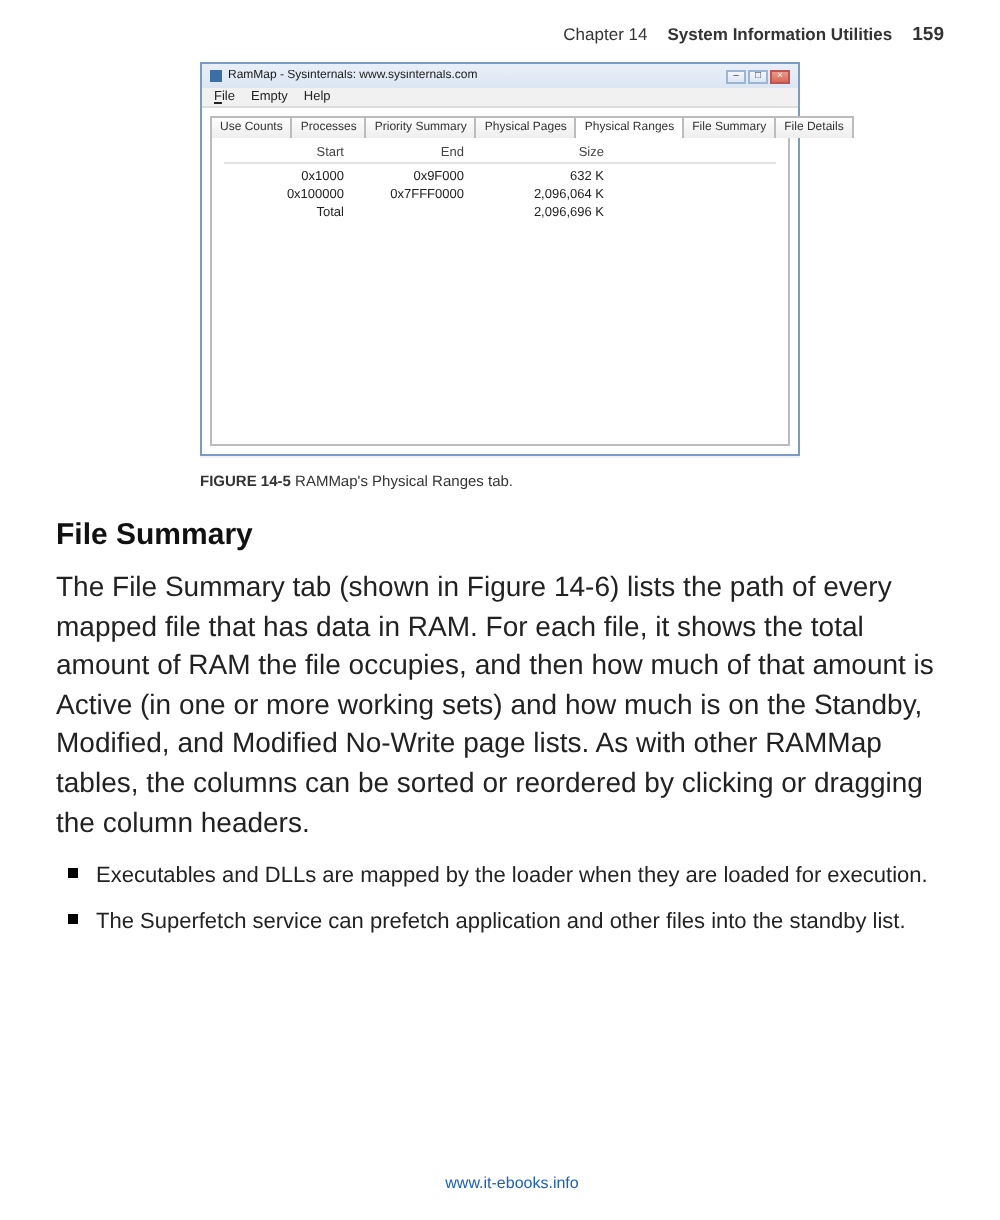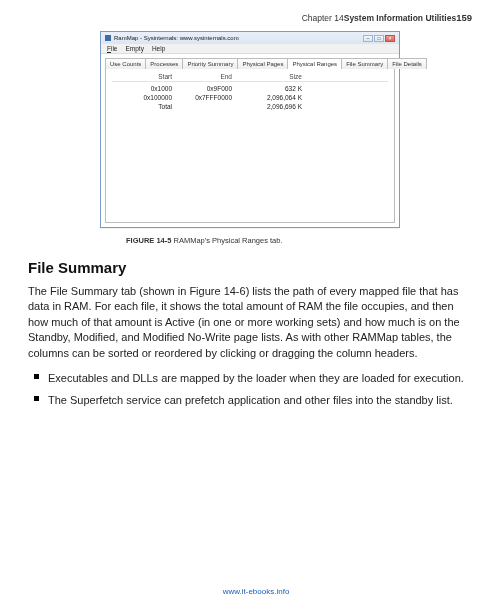--- a/index.html
+++ b/index.html
@@ -1,20 +1,20 @@
 <!DOCTYPE html>
 <html><head>
   <meta charset="utf-8">
   <style>
     * { box-sizing: border-box; margin: 0; padding: 0; }
     body { width: 500px; height: 610px; background: #fff; font-family: "Segoe UI", Arial, sans-serif; position: relative; }
     .page { padding: 12px 28px 0 28px; }
 
     
-    .hdrrow { display: flex; justify-content: flex-end; align-items: center; font-size: 8.5px; margin-bottom: 8px; }
+    .hdrrow { display: flex; justify-content: flex-end; align-items: flex-start; gap: 10px; font-size: 8.5px; margin-bottom: 8px; }
     .hdr-ch { color: #333; }
     .hdr-ti { color: #333; font-weight: 600; }
     .hdr-pg { color: #333; font-weight: 700; font-size: 9.5px; }
 
     
     .appwrap { width: 300px; margin: 0 auto; border: 1px solid #7a9cc4; background: #fff; box-shadow: 0 1px 0 rgba(0,0,0,.05); }
     .titlebar { height: 12px; background: linear-gradient(#e9eff8,#dbe6f3); display: flex; align-items: center; padding: 0 4px; gap: 3px; }
     .tb-icon { width: 6px; height: 6px; background: #3a6ea5; }
     .tb-title { font-size: 6px; color: #1a1a1a; flex: 1; white-space: nowrap; overflow: hidden; }
     .tb-ctrls { display: flex; gap: 1px; }
@@ -29,28 +29,28 @@
     .tabpanel { border: 1px solid #bcbcbc; background: #fff; height: 155px; padding: 4px 6px; margin-top: -1px; }
     .table { width: 100%; font-size: 6.5px; color: #222; }
     .th-row { display: flex; color: #444; border-bottom: 1px solid #e3e3e3; padding-bottom: 1px; margin-bottom: 2px; }
     .th-row span, .td-row span { text-align: right; }
     .col1 { flex: 0 0 60px; }
     .col2 { flex: 0 0 60px; }
     .col3 { flex: 0 0 70px; }
     .td-row { display: flex; line-height: 9px; }
 
     
-    .caption { font-size: 7.5px; color: #333; margin: 8px 0 14px 98px; }
+    .caption { font-size: 7.5px; color: #333; margin: 8px 0 14px 72px; }
     .caption b { font-weight: 700; }
 
     
     .h2 { font-size: 15px; font-weight: 700; color: #111; margin-bottom: 8px; }
 
     
-    .para { font-size: 11px; color: #222; line-height: 1.4; margin-bottom: 10px; }
+    .para { font-size: 14px; color: #222; line-height: 1.4; margin-bottom: 10px; }
     ul.blist { list-style: none; padding-left: 6px; }
     ul.blist li { font-size: 11px; color: #222; line-height: 1.4; margin: 5px 0 7px 0; position: relative; padding-left: 14px; }
     ul.blist li::before { content: ""; position: absolute; left: 0; top: 3px; width: 5px; height: 5px; background: #000; }
     ul.blist li em { font-style: italic; }
 
     .footer { position: absolute; bottom: 14px; left: 12px; right: 0; text-align: center; font-size: 8px; }
     .footer a { color: #1a5fc4; text-decoration: none; }
   </style>
 </head>
 <body>

